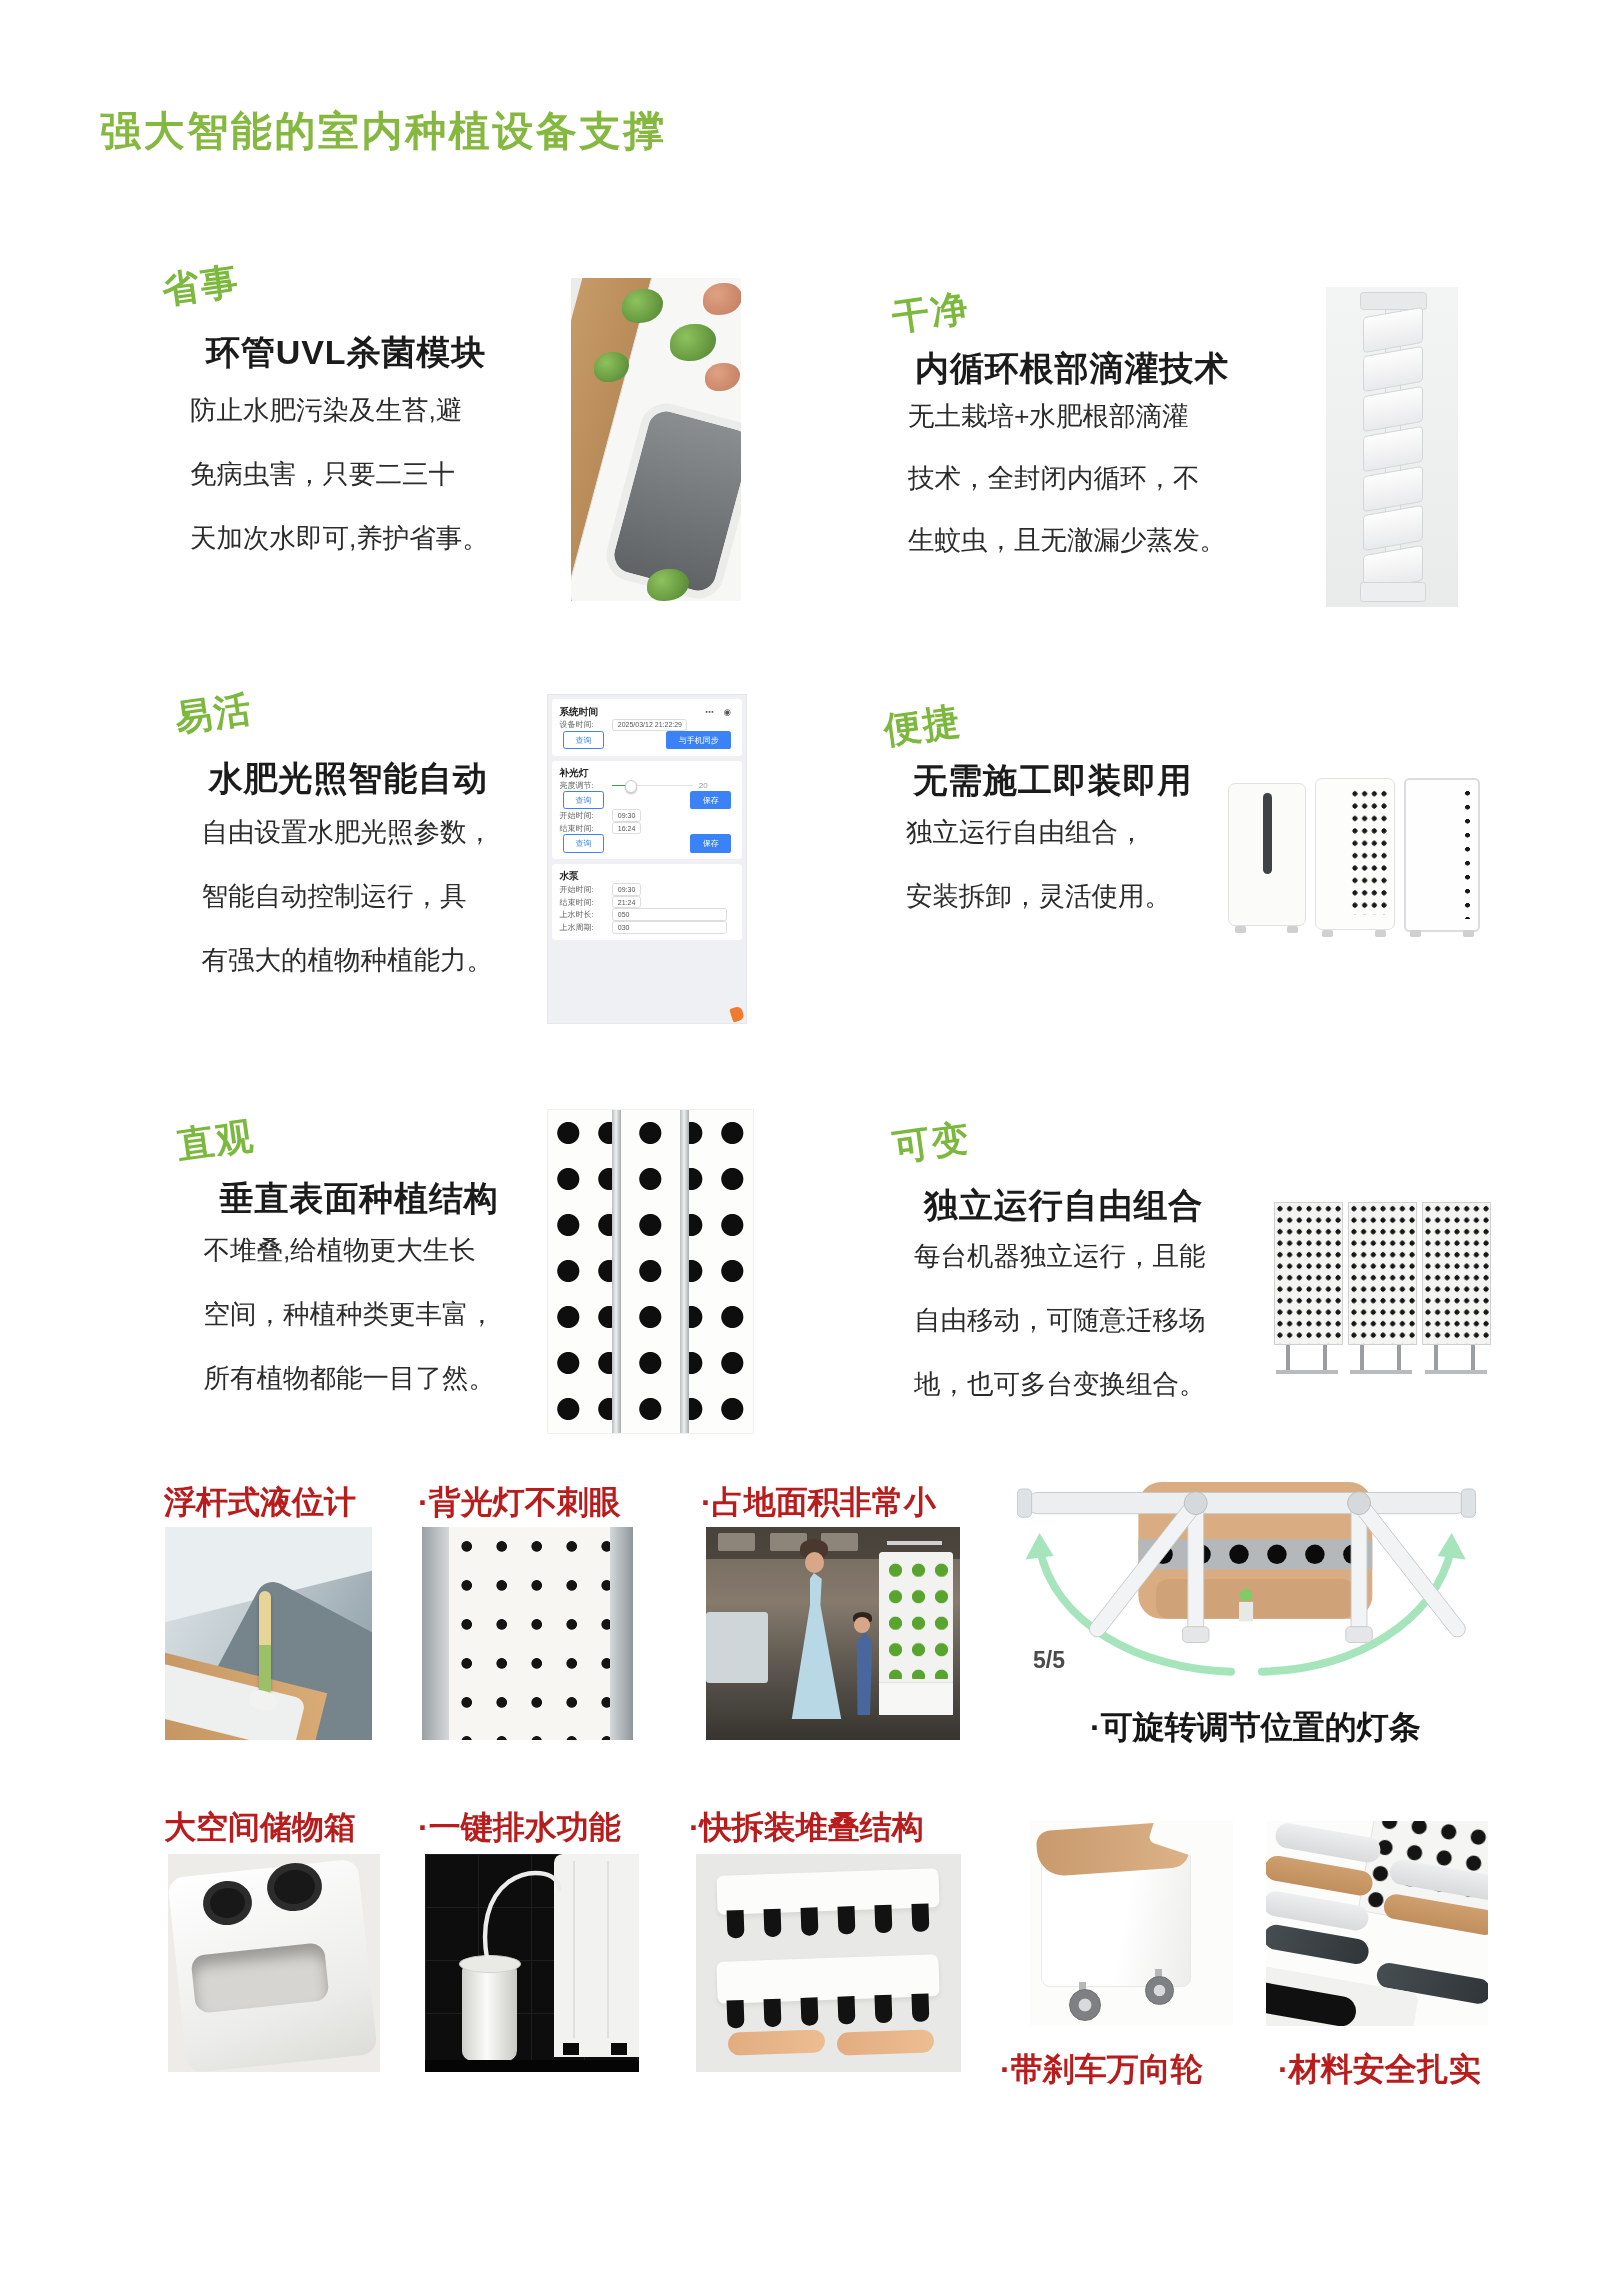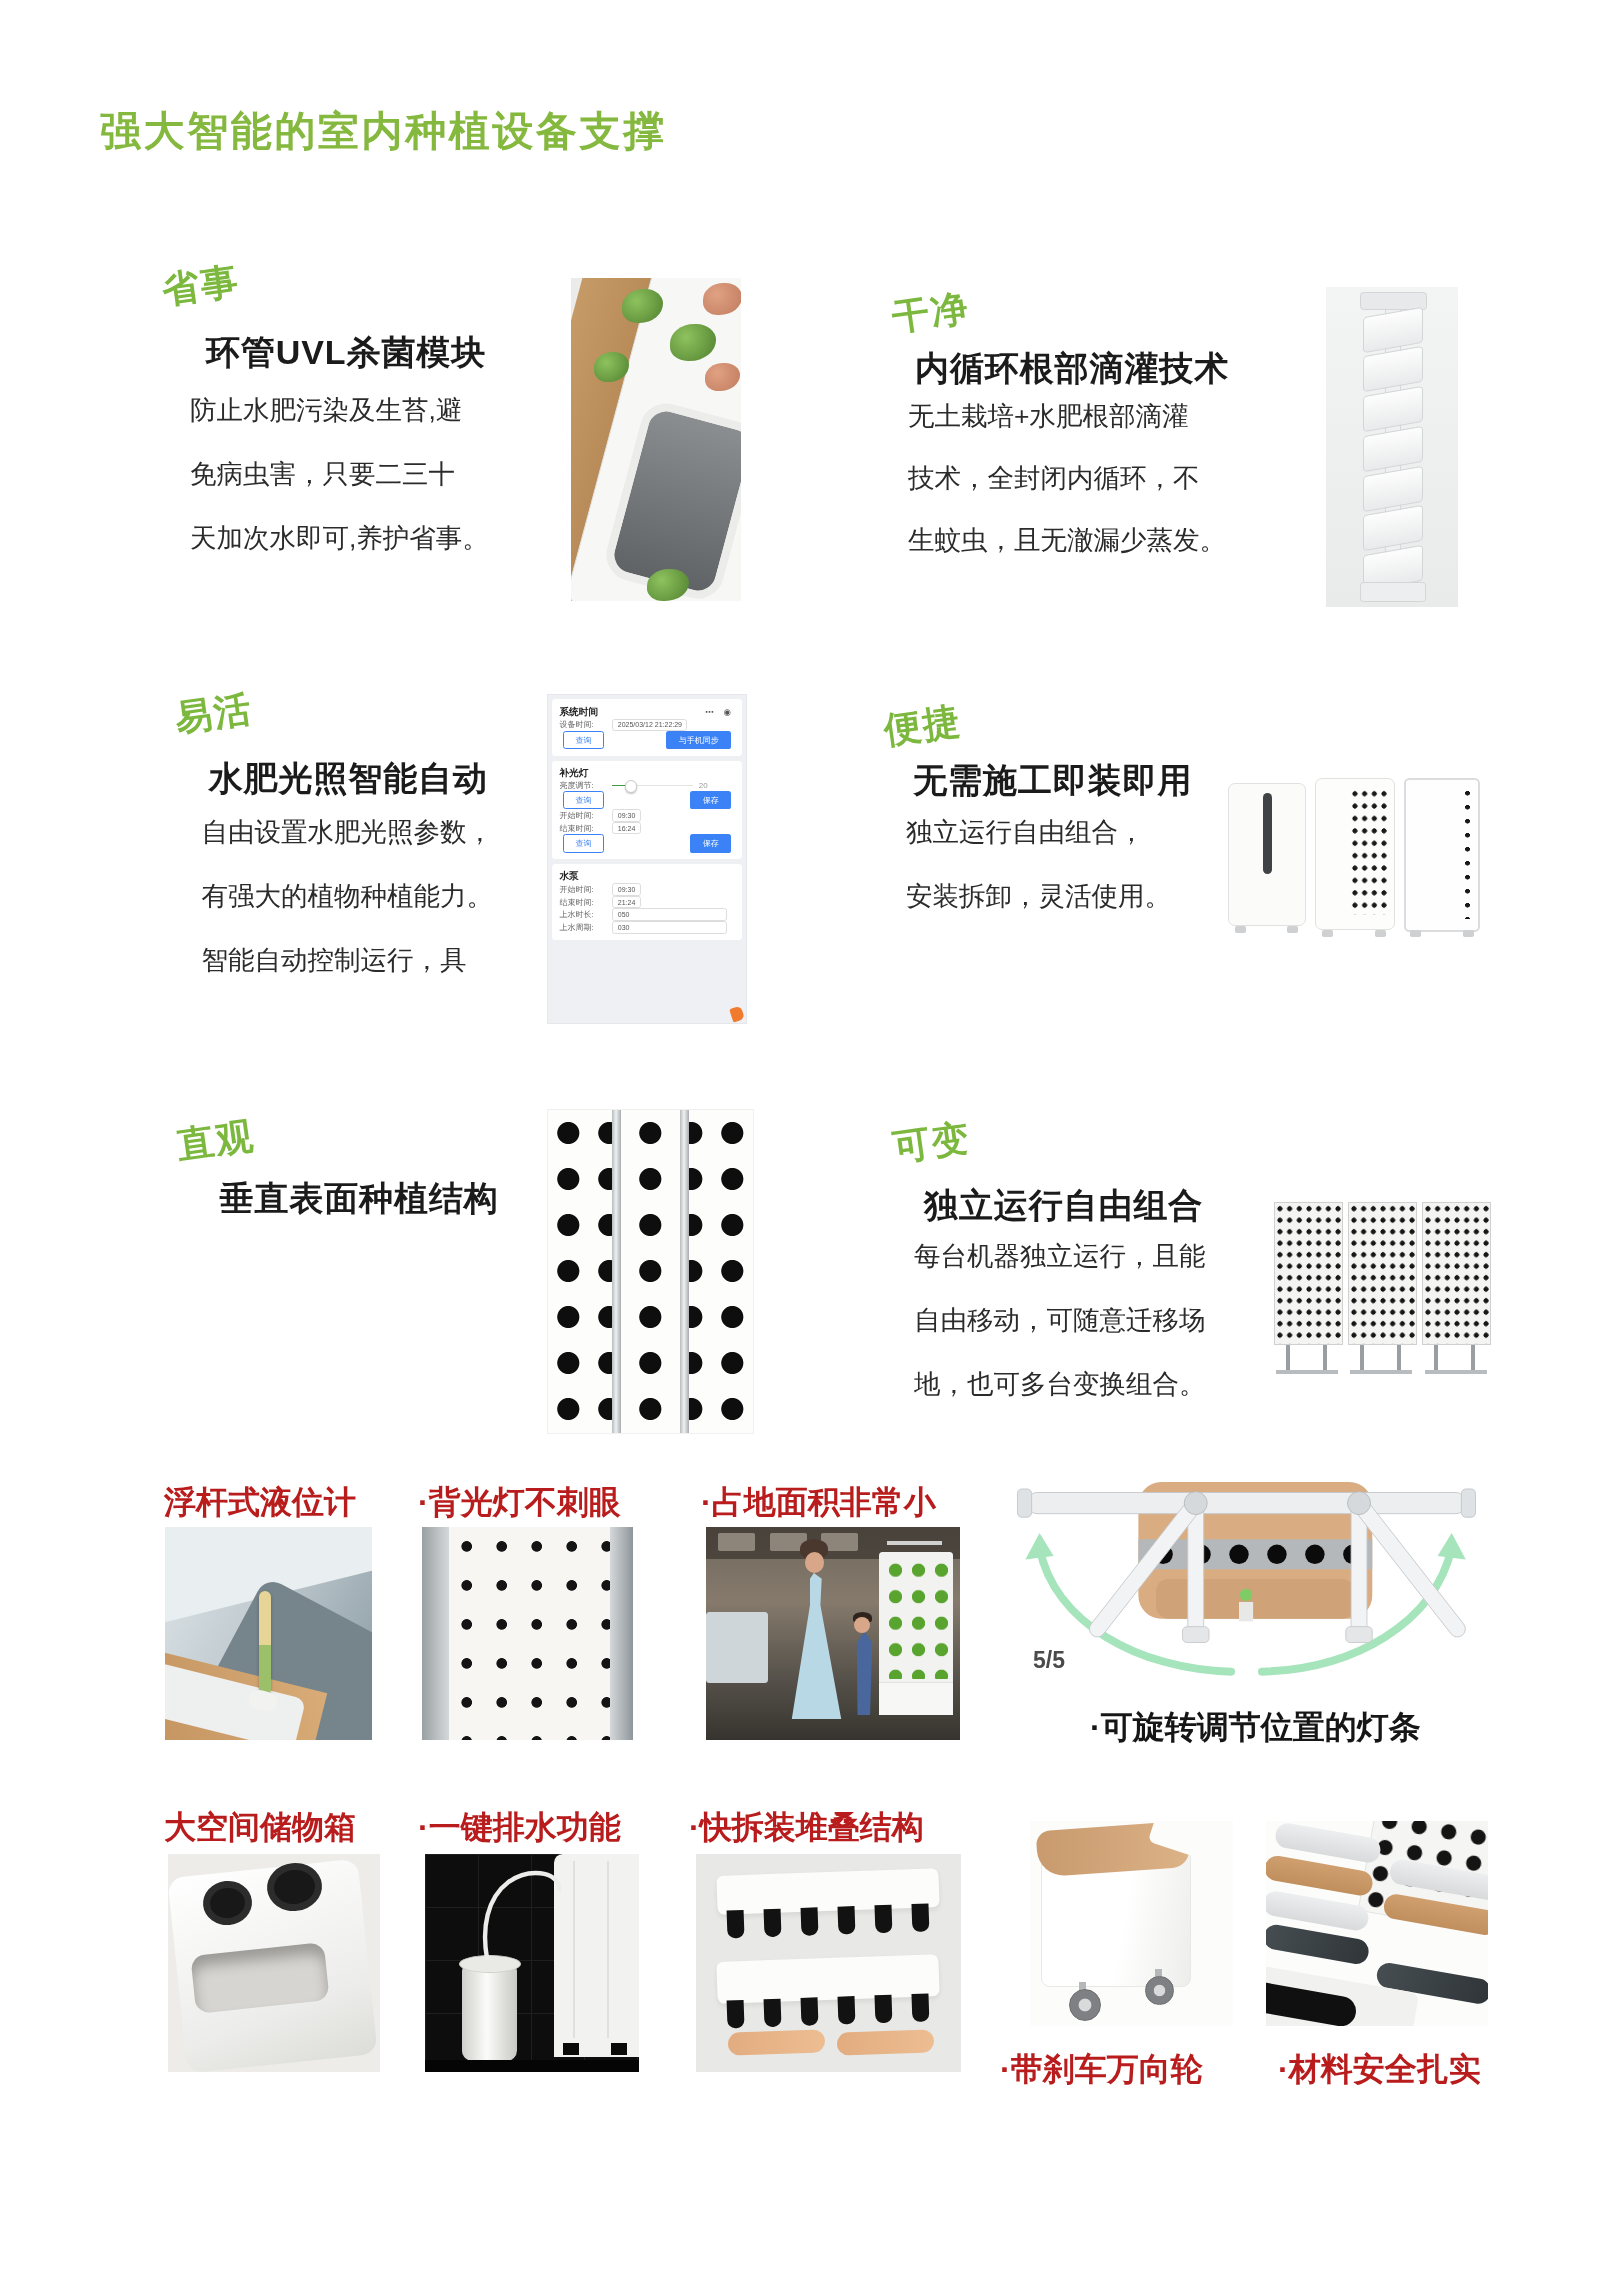--- a/index.html
+++ b/index.html
@@ -199,22 +199,22 @@
     <div class="tower-tray" style="top:223px;"></div>
     <div class="tower-tray" style="top:263px;"></div>
     <div class="tower-base"></div>
   </div>
 
   <section class="feature f3">
     <div class="tag">易活</div>
     <h2 class="hding">水肥光照智能自动</h2>
     <div class="desc">
       <div>自由设置水肥光照参数，</div>
+      <div>智能自动控制运行，具</div>
       <div>有强大的植物种植能力。</div>
-      <div>智能自动控制运行，具</div>
     </div>
   </section>
 
   <div class="img app">
     <div class="card">
       <div class="hd">
         <span>系统时间</span>
         <span class="hd-icons">
           <span>⋯</span>
           <span>◉</span>
@@ -306,20 +306,25 @@
     <div class="devC">
       <div class="devC-dots"></div>
     </div>
     <div class="foot" style="left:187px;top:159px;"></div>
     <div class="foot" style="left:240px;top:159px;"></div>
   </div>
 
   <section class="feature f5">
     <div class="tag">直观</div>
     <h2 class="hding">垂直表面种植结构</h2>
+    <div class="desc">
+      <div>不堆叠,给植物更大生长</div>
+      <div>空间，种植种类更丰富，</div>
+      <div>所有植物都能一目了然。</div>
+    </div>
   </section>
   <div class="img img-wall">
     <div class="rail" style="left:64px;"></div>
     <div class="rail" style="left:132px;"></div>
   </div>
 
   <section class="feature f6">
     <div class="tag">可变</div>
     <h2 class="hding">独立运行自由组合</h2>
     <div class="desc">

